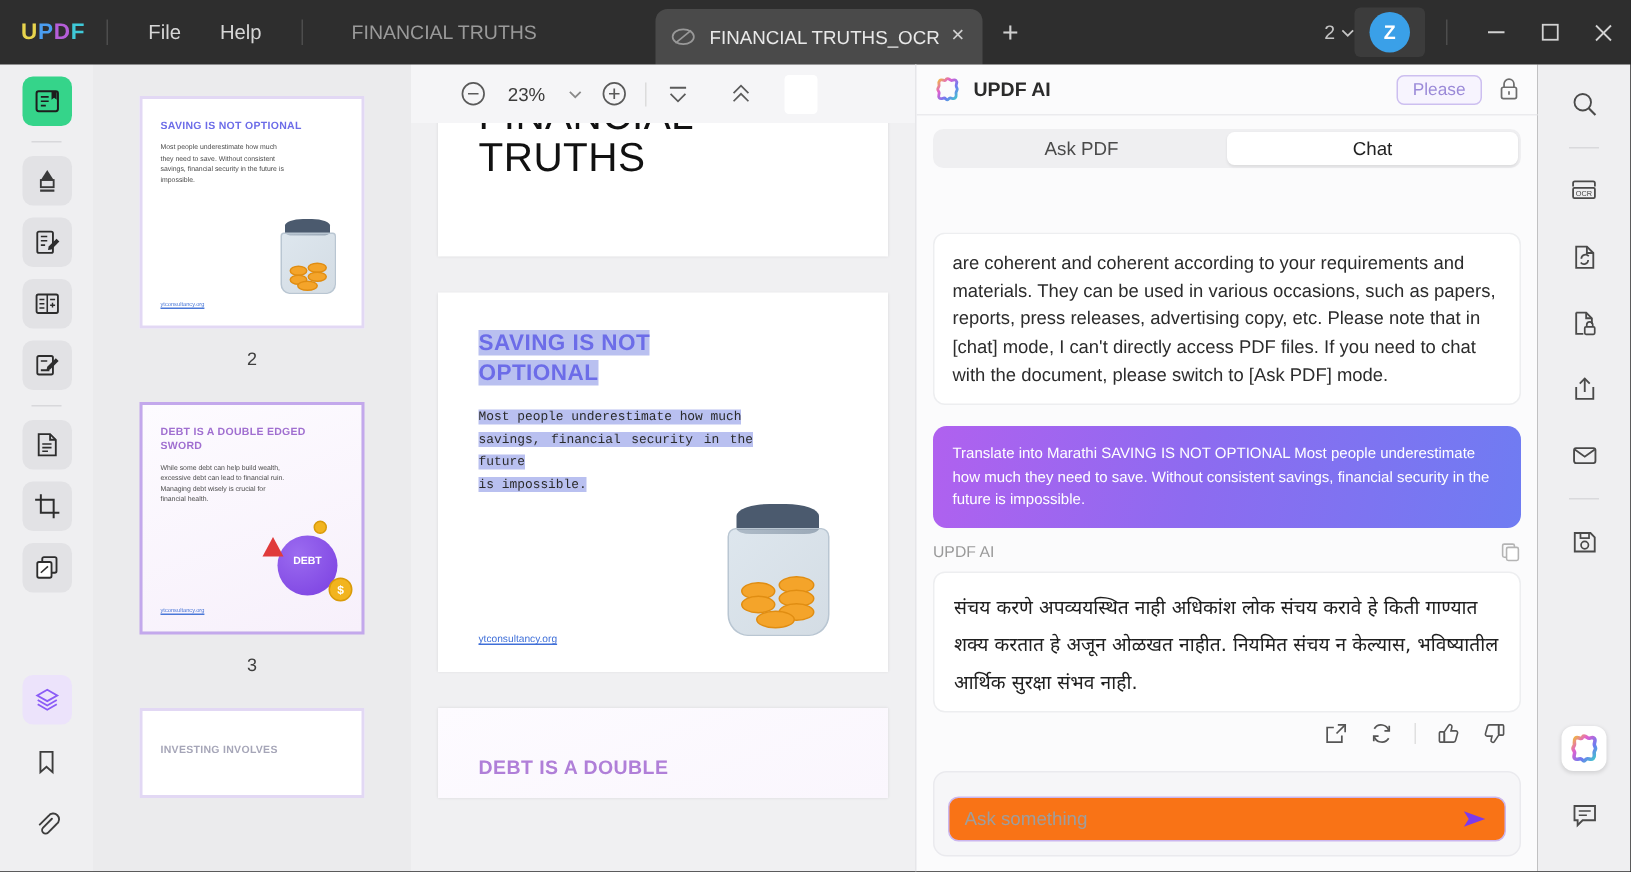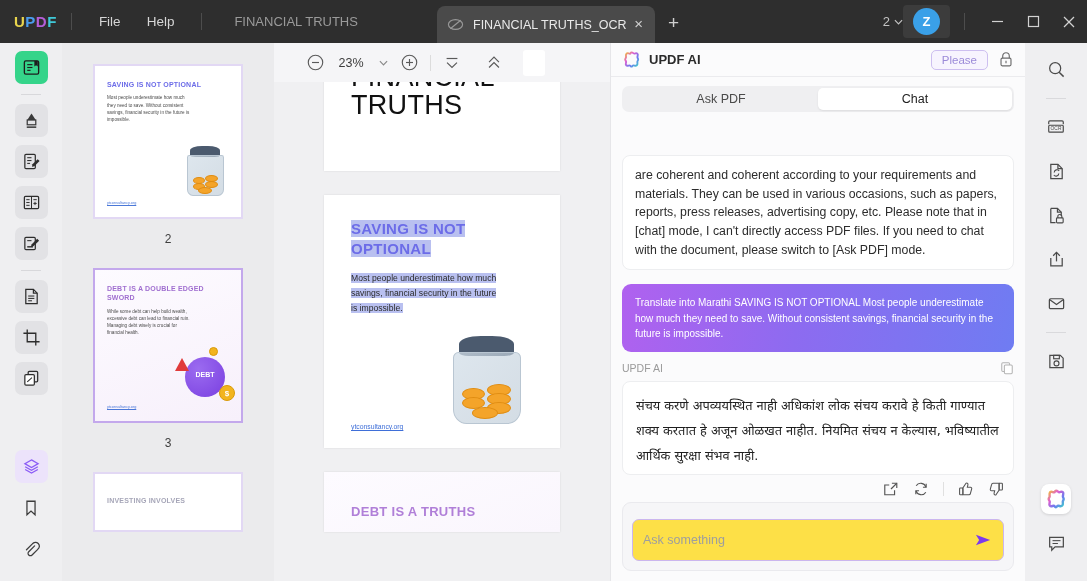--- a/index.html
+++ b/index.html
@@ -119,31 +119,31 @@
   }
   .zoomval { font-size: 12.5px; color: #3c3c3c; width: 42px; text-align: center; cursor: default; }
   .tdiv { width: 1px; height: 16px; background: #dcdcdc; margin: 0 6px; }
 
   
   .docview {
     position: absolute; top: 82px; left: 274px; width: 336px; height: 499px;
     background: #f0f0f2; overflow: hidden;
   }
   .page {
-    width: 236px; margin: 18px auto; background: #fff; position: relative;
+    width: 300px; margin: 18px auto; background: #fff; position: relative;
     box-shadow: 0 0 2px rgba(0,0,0,.10);
   }
   .page-title-big {
     font-size: 27px; color: #111; line-height: 1.05; letter-spacing: .3px;
     font-family: "Liberation Sans", sans-serif;
   }
   .sel-title { font-size: 15px; font-weight: bold; color: #6c6ce8; line-height: 1.3;
     letter-spacing: .3px; }
   .sel-title span, .sel-body span { background: #b9c0f0; }
-  .sel-body { font-size: 8.6px; line-height: 1.75; color: #2a2a2a; text-align: justify; margin-top: 9px; width: 183px; }
+  .sel-body { font-size: 8.6px; line-height: 1.75; color: #2a2a2a; text-align: justify; margin-top: 9px; width: 183px; font-family: Liberation Mono, monospace; }
   .doc-link { font-size: 6.8px; color: #3f6fd8; text-decoration: underline; }
 
   
   .aipanel {
     position: absolute; top: 43px; left: 610px; width: 415px; height: 538px;
     background: #fbfbfc; border-left: 1px solid #e6e6e9;
   }
   .ai-head { height: 33px; display: flex; align-items: center; padding: 0 11px; }
   .ai-logo { width: 19px; height: 19px; flex: none; }
   .ai-title { font-size: 13px; font-weight: bold; color: #2b2b2b; margin-left: 8px; }
@@ -195,21 +195,21 @@
     position: absolute; left: 11px; bottom: 10px; width: 392px;
     background: #f6f6f8; border: 1px solid #eaeaee; border-radius: 9px;
     padding: 8px 9px 9px;
   }
   .prompt-row { display: flex; align-items: center; height: 22px; cursor: pointer; }
   .dots { display: grid; grid-template-columns: 5px 5px; gap: 2px; margin-left: 4px; }
   .dots i { width: 5px; height: 5px; border-radius: 50%; display: block; }
   .prompt-lbl { font-size: 12.5px; color: #333; margin-left: 11px; }
   .chev { margin-left: auto; color: #8a8a8a; font-size: 9px; margin-right: 4px; }
   .ask-input {
-    margin-top: 8px; height: 42px; background: #fde047;
+    margin-top: 8px; height: 30px; background: #f97316;
     border: 1px solid #cbb6ee; border-radius: 7px;
     display: flex; align-items: center; padding: 0 10px;
   }
   .ask-input input {
     flex: 1; border: none; outline: none; font-size: 12.5px; color: #333;
     font-family: "Liberation Sans", sans-serif; background: transparent;
   }
   .ask-input input::placeholder { color: #9e9e9e; }
   .send { color: #7c3aed; display: flex; cursor: pointer; }
 
@@ -495,21 +495,21 @@
         <div class="coin" style="left:18px;top:63px;width:23px;height:12px;"></div>
         <div class="coin" style="left:43px;top:50px;width:24px;height:12px;"></div>
         <div class="coin" style="left:43px;top:59px;width:24px;height:12px;"></div>
         <div class="coin" style="left:43px;top:68px;width:24px;height:12px;"></div>
         <div class="coin" style="left:28px;top:73px;width:26px;height:12px;"></div>
       </div>
       <div class="doc-link" style="position:absolute;left:27px;bottom:18px;">ytconsultancy.org</div>
     </div>
 
     <div class="page" style="height:60px;margin-top:24px;background:linear-gradient(160deg,#fdfbff,#faf6fd);">
-      <div style="position:absolute;left:27px;top:32px;font-size:13px;font-weight:bold;color:#b07fd8;letter-spacing:.3px;">DEBT IS A TRUTHS</div>
+      <div style="position:absolute;left:27px;top:32px;font-size:13px;font-weight:bold;color:#b07fd8;letter-spacing:.3px;">DEBT IS A DOUBLE</div>
     </div>
   </div>
 
   <div class="aipanel">
     <div class="ai-head">
       <svg class="ai-logo" viewBox="0 0 24 24">
         <defs>
           <linearGradient id="aig1" x1="0" y1="0" x2="1" y2="1">
             <stop offset="0%" stop-color="#f2c230"></stop>
               <stop offset="33%" stop-color="#e05fd0"></stop>

